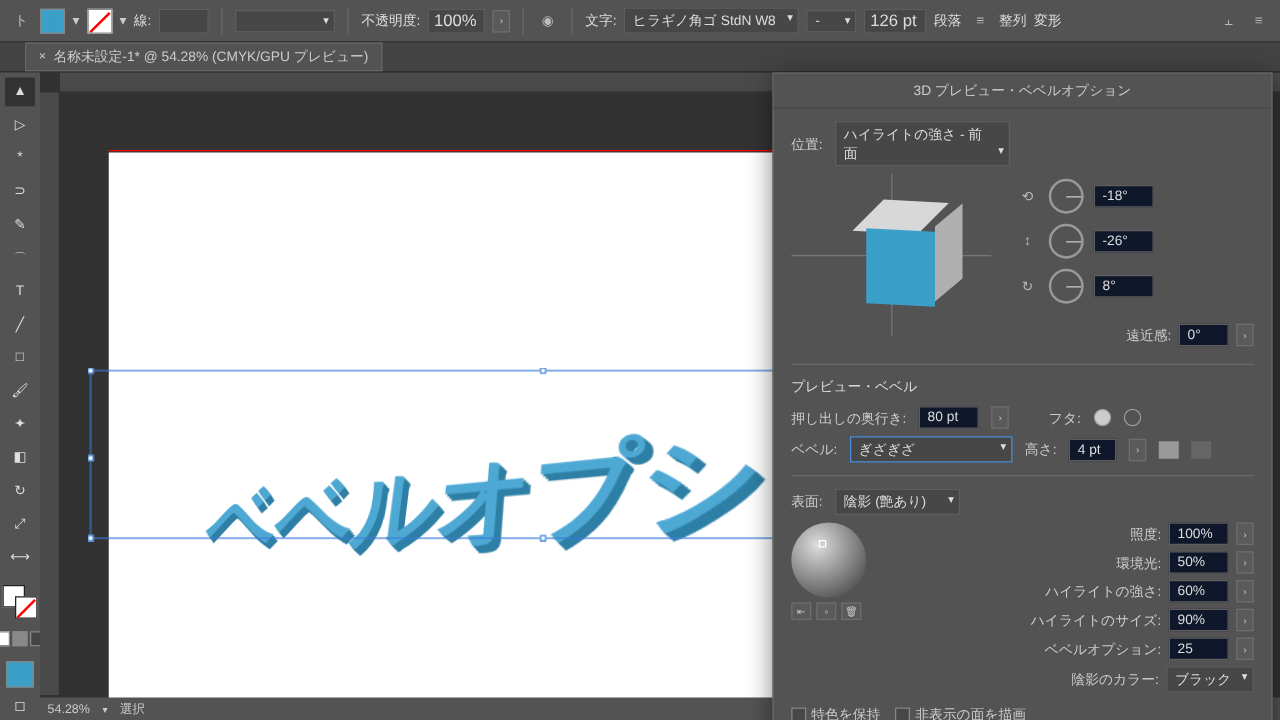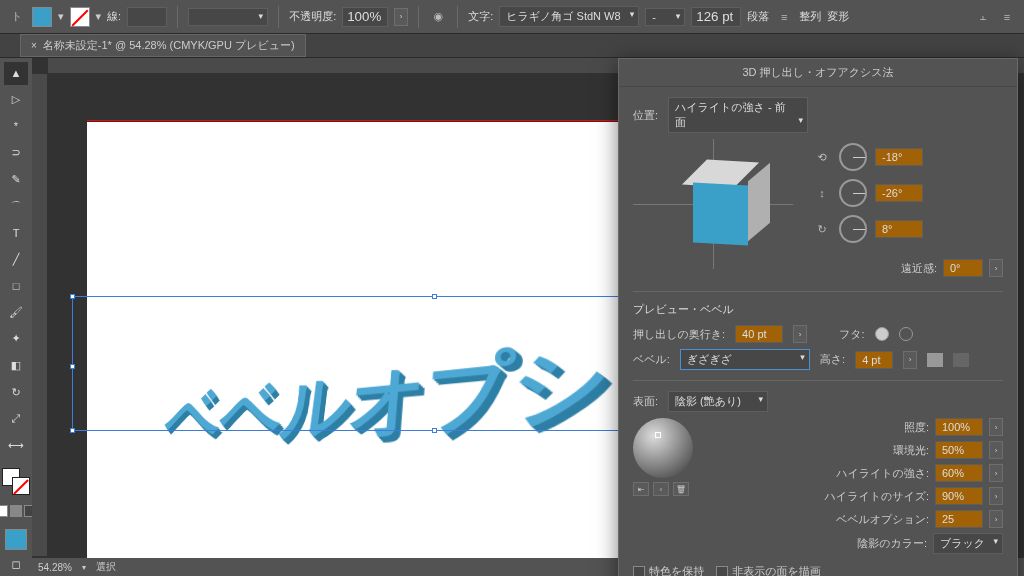--- a/index.html
+++ b/index.html
@@ -39,21 +39,21 @@
 .sel-h { position: absolute; width: 5px; height: 5px; background: #fff; border: 1px solid #3b7dd8; }
 .status-bar { position: absolute; left: 0; right: 0; bottom: 0; height: 18px; background: #535353; display: flex; align-items: center; padding: 0 6px; gap: 10px; font-size: 10px; }
 
 .dialog { position: absolute; right: 6px; top: 58px; width: 400px; background: #535353; border: 1px solid #6a6a6a; box-shadow: 0 4px 20px rgba(0,0,0,.5); }
 .dlg-title { text-align: center; padding: 6px; background: #535353; border-bottom: 1px solid #484848; }
 .dlg-body { padding: 10px 14px; }
 .row { display: flex; align-items: center; gap: 10px; margin-bottom: 6px; }
 .lbl { color: #ccc; }
 .dropdown { background: #474747; border: 1px solid #5e5e5e; padding: 2px 16px 2px 6px; color: #ddd; position: relative; }
 .dropdown::after { content: "▾"; position: absolute; right: 4px; font-size: 9px; }
-.num-input { background: #a16207; border: 1px solid #5e5e5e; padding: 2px 6px; width: 48px; text-align: left; color: #ddd; }
+.num-input { background: #0f172a; border: 1px solid #5e5e5e; padding: 2px 6px; width: 48px; text-align: left; color: #ddd; }
 .arrow-btn { background: #5a5a5a; border: 1px solid #6e6e6e; width: 14px; height: 18px; display: flex; align-items: center; justify-content: center; font-size: 8px; }
 
 .cube-section { display: flex; gap: 20px; margin-bottom: 14px; }
 .cube-preview { width: 160px; height: 130px; position: relative; }
 .cube { position: absolute; left: 50px; top: 30px; width: 70px; height: 70px; }
 .face { position: absolute; }
 .face-f { width: 55px; height: 60px; background: #3ba0c8; left: 10px; top: 15px; transform: skewY(3deg); }
 .face-t { width: 55px; height: 25px; background: #d8d8d8; left: 10px; top: -8px; transform: skewX(-45deg) skewY(3deg); }
 .face-r { width: 22px; height: 60px; background: #b0b0b0; left: 65px; top: 3px; transform: skewY(-40deg); }
 .axes { position: absolute; left: 0; top: 0; right: 0; bottom: 0; }
@@ -177,21 +177,21 @@
     </div>
     <div class="status-bar">
       <span>54.28%</span>
       <span style="font-size:8px">▾</span>
       <span>選択</span>
     </div>
   </div>
 </div>
 
 <div class="dialog">
-  <div class="dlg-title">3D 押し出し・オフアクシス法</div>
+  <div class="dlg-title">3D プレビュー・ベベルオプション</div>
   <div class="dlg-body">
     <div class="row">
       <span class="lbl">位置:</span>
       <div class="dropdown" style="width:140px">ハイライトの強さ - 前面</div>
     </div>
 
     <div class="cube-section">
       <div class="cube-preview">
         <div class="axes"></div>
         <div class="cube">
@@ -222,21 +222,21 @@
           <div class="arrow-btn">›</div>
         </div>
       </div>
     </div>
 
     <hr class="hr">
     <div class="section-title">プレビュー・ベベル</div>
 
     <div class="row">
       <span class="lbl">押し出しの奥行き:</span>
-      <div class="num-input">40 pt</div>
+      <div class="num-input">80 pt</div>
       <div class="arrow-btn">›</div>
       <span style="width:12px"></span>
       <span class="lbl">フタ:</span>
       <span class="cap-icon filled"></span>
       <span class="cap-icon"></span>
     </div>
 
     <div class="row">
       <span class="lbl">ベベル:</span>
       <div class="dropdown" style="width:130px;border-color:#4a90d9">ぎざぎざ</div>

